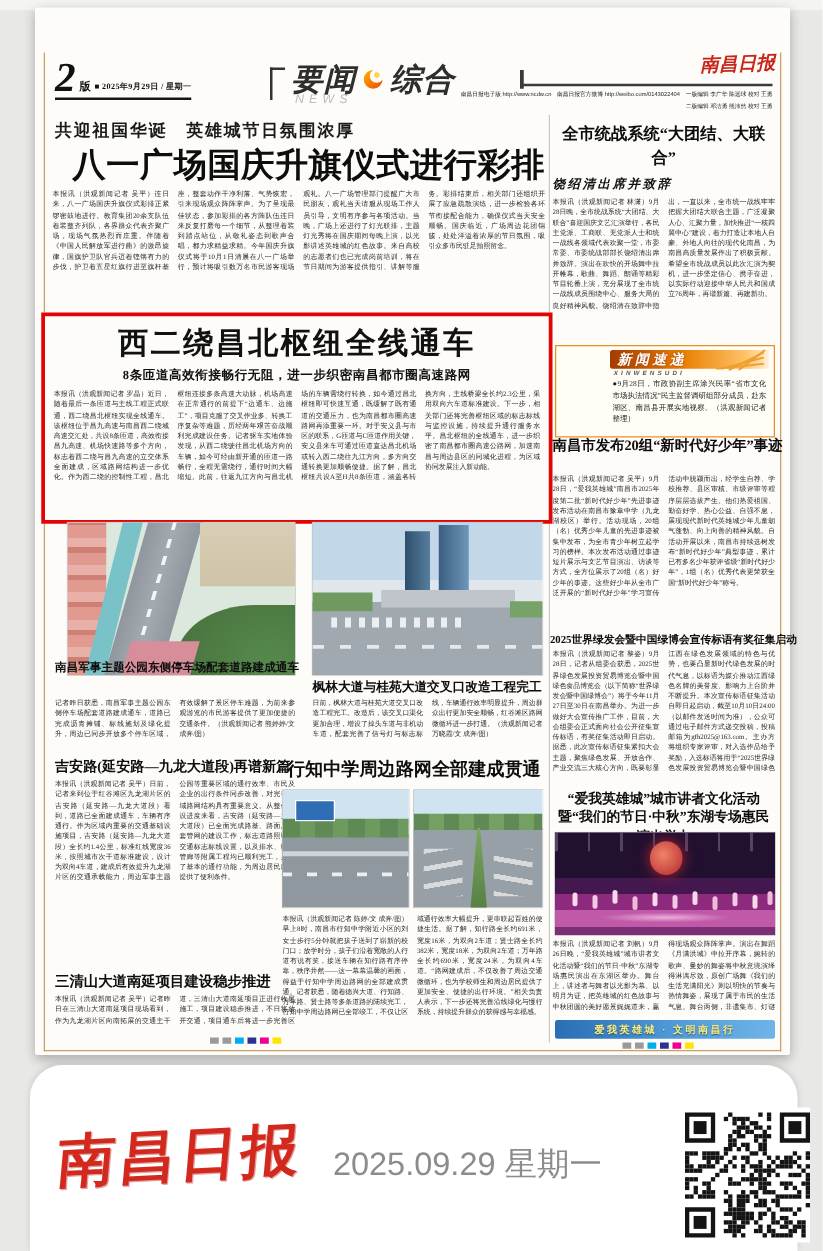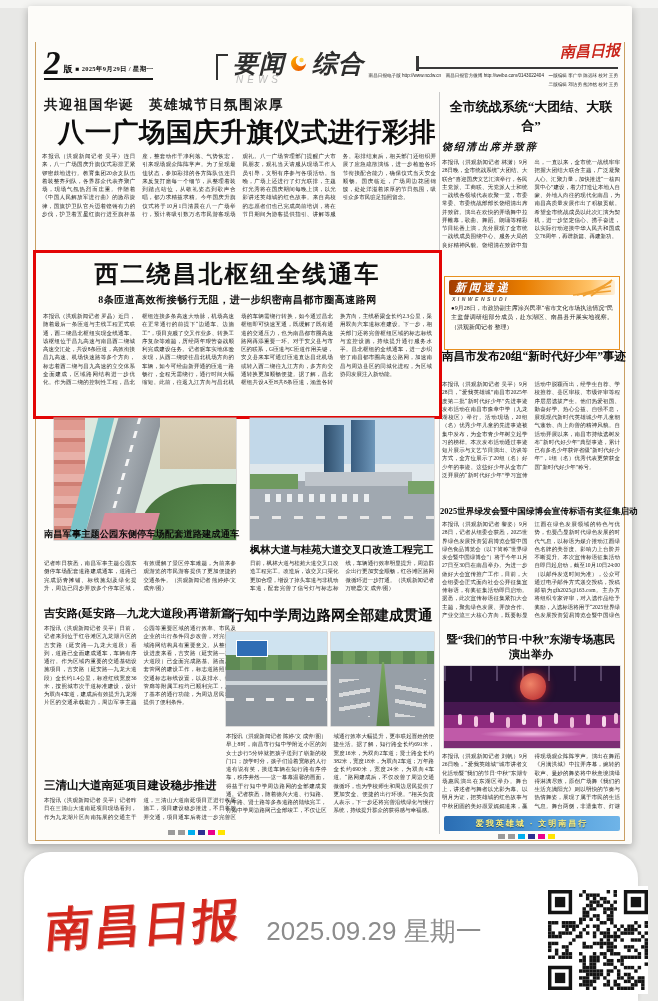--- a/index.html
+++ b/index.html
@@ -40,21 +40,21 @@
   .body-text{font-size:5.5px;line-height:1.5;text-align:justify;color:#262626;overflow:hidden;column-gap:7px;}
   .cols-2{column-count:2;}
   .cols-4{column-count:4;}
   .center{text-align:center;}
   
   .red-box{position:absolute;left:5px;top:244px;width:403px;height:163px;border:3.5px solid #e30505;background:#fdfcf8;}
   .rb-title{margin-top:5px;text-align:center;font-size:24px;font-weight:900;letter-spacing:2px;}
   .rb-sub{margin-top:3px;text-align:center;font-size:10px;font-weight:900;letter-spacing:.5px;}
   .rb-body{margin:5px 7px 0 7px;height:100px;}
   
-  .sudi{position:absolute;left:416px;top:270px;width:176px;height:74px;border:1.5px solid #e89020;background:#fffdf6;box-sizing:border-box;}
+  .sudi{position:absolute;left:416px;top:270px;width:176px;height:74px;border:1.5px solid #e89020;background:#fffdf6;box-sizing:border-box;padding-left:39px;}
   .sudi-banner{position:relative;margin:3px 4px 0 4px;height:15px;border-radius:2px;background:linear-gradient(90deg,#a33c00,#e87d00 45%,#ffc266 85%,#fff0d8);display:flex;align-items:center;}
   .sudi-banner span{font-size:11px;font-weight:900;font-style:italic;color:#fff;letter-spacing:3px;padding-left:6px;text-shadow:0 0 2px #a33c00;}
   .sudi-en{font-size:5px;font-weight:700;font-style:italic;letter-spacing:2.5px;color:#555;padding:1px 0 0 7px;font-family:"Liberation Sans",sans-serif;}
   .sudi-body{font-size:6px;line-height:1.55;text-align:justify;color:#222;margin:2px 6px;overflow:hidden;height:38px;}
   .rays{position:absolute;right:2px;top:-1px;}
   
   .ph{position:absolute;overflow:hidden;box-shadow:0 0 0 .5px #bbb;}
   .ph>div{position:absolute;}
   #ph-mil{background:linear-gradient(100deg,#dce8de 0 100%);}
   .m-bldg{left:0;top:0;width:17%;height:100%;background:repeating-linear-gradient(0deg,#e09a90 0 10px,#cf7f74 10px 14px,#e8b0a8 14px 22px);}
@@ -171,20 +171,21 @@
     <div class="sudi-body">●9月28日，市政协副主席涂兴民率“省市文化市场执法情况”民主监督调研组部分成员，赴东湖区、南昌县开展实地视察。（洪观新闻记者 整理）</div>
   </div>
 
   <div class="abs headline-md center" style="left:414px;top:343px;width:178px;font-size:11.5px;white-space:nowrap;">南昌市发布20组“新时代好少年”事迹</div>
   <div class="abs body-text cols-2" style="left:414px;top:374px;width:178px;height:118px;">本报讯（洪观新闻记者 吴平）9月28日，“爱我英雄城”南昌市2025年度第二批“新时代好少年”先进事迹发布活动在南昌市豫章中学（九龙湖校区）举行。活动现场，20组（名）优秀少年儿童的先进事迹被集中发布，为全市青少年树立起学习的榜样。本次发布活动通过事迹短片展示与文艺节目演出、访谈等方式，全方位展示了20组（名）好少年的事迹。这些好少年从全市广泛开展的“新时代好少年”学习宣传活动中脱颖而出，经学生自荐、学校推荐、县区审核、市级评审等程序层层选拔产生。他们热爱祖国、勤奋好学、热心公益、自强不息，展现现代新时代英雄城少年儿童朝气蓬勃、向上向善的精神风貌。自活动开展以来，南昌市持续选树发布“新时代好少年”典型事迹，累计已有多名少年获评省级“新时代好少年”，1组（名）优秀代表更荣获全国“新时代好少年”称号。</div>
 
   <div class="abs headline-md center" style="left:412px;top:500px;width:182px;font-size:8.6px;white-space:nowrap;">2025世界绿发会暨中国绿博会宣传标语有奖征集启动</div>
   <div class="abs body-text cols-2" style="left:414px;top:514px;width:178px;height:102px;">本报讯（洪观新闻记者 黎姿）9月28日，记者从组委会获悉，2025世界绿色发展投资贸易博览会暨中国绿色食品博览会（以下简称“世界绿发会暨中国绿博会”）将于今年11月27日至30日在南昌举办。为进一步做好大会宣传推广工作，目前，大会组委会正式面向社会公开征集宣传标语，有奖征集活动即日启动。据悉，此次宣传标语征集紧扣大会主题，聚焦绿色发展、开放合作、产业交流三大核心方向，既要彰显江西在绿色发展领域的特色与优势，也要凸显新时代绿色发展的时代气息，以标语为媒介推动江西绿色名牌的美誉度、影响力上台阶并不断提升。本次宣传标语征集活动自即日起启动，截至10月10日24:00（以邮件发送时间为准），公众可通过电子邮件方式递交投稿，投稿邮箱为gfh2025@163.com。主办方将组织专家评审，对入选作品给予奖励，入选标语将用于“2025世界绿色发展投资贸易博览会暨中国绿色食品博览会宣传标语有奖征集”宣传。</div>
 
   <div class="abs headline-md center" style="left:414px;top:626px;width:178px;font-size:11px;line-height:1.4;">
+    <div>“爱我英雄城”城市讲者文化活动</div>
     <div>暨“我们的节日·中秋”东湖专场惠民演出举办</div>
   </div>
   <div class="ph" id="ph-stage" style="left:416px;top:660px;width:176px;height:82px;">
     <div class="s-truss"></div>
     <div class="s-moon"></div>
     <div class="s-dancer"></div>
     <div class="s-glow"></div>
   </div>
   <div class="abs body-text cols-2" style="left:414px;top:746px;width:178px;height:60px;">本报讯（洪观新闻记者 刘帆）9月26日晚，“爱我英雄城”城市讲者文化活动暨“我们的节日·中秋”东湖专场惠民演出在东湖区举办。舞台上，讲述者与舞者以光影为幕、以明月为证，把英雄城的红色故事与中秋团圆的美好愿景娓娓道来，赢得现场观众阵阵掌声。演出在舞蹈《月满洪城》中拉开序幕，婉转的歌声、曼妙的舞姿将中秋意境演绎得淋漓尽致，原创广场舞《我们的生活充满阳光》则以明快的节奏与热情舞姿，展现了属于市民的生活气息。舞台两侧，非遗集市、灯谜互动等配套活动同步开展，市民在赏月观演之余，还能体验拓印、剪纸等传统技艺，感受“八月十五月儿圆”的浓浓节日氛围。据悉，“爱我英雄城”城市文化讲者宣传活动将持续开展至2025年江西之秋，面向市民征集更多“城市讲者”，让更多人讲述南昌故事、传递城市温度。</div>
   <div class="blue-banner">爱我英雄城 · 文明南昌行</div>

